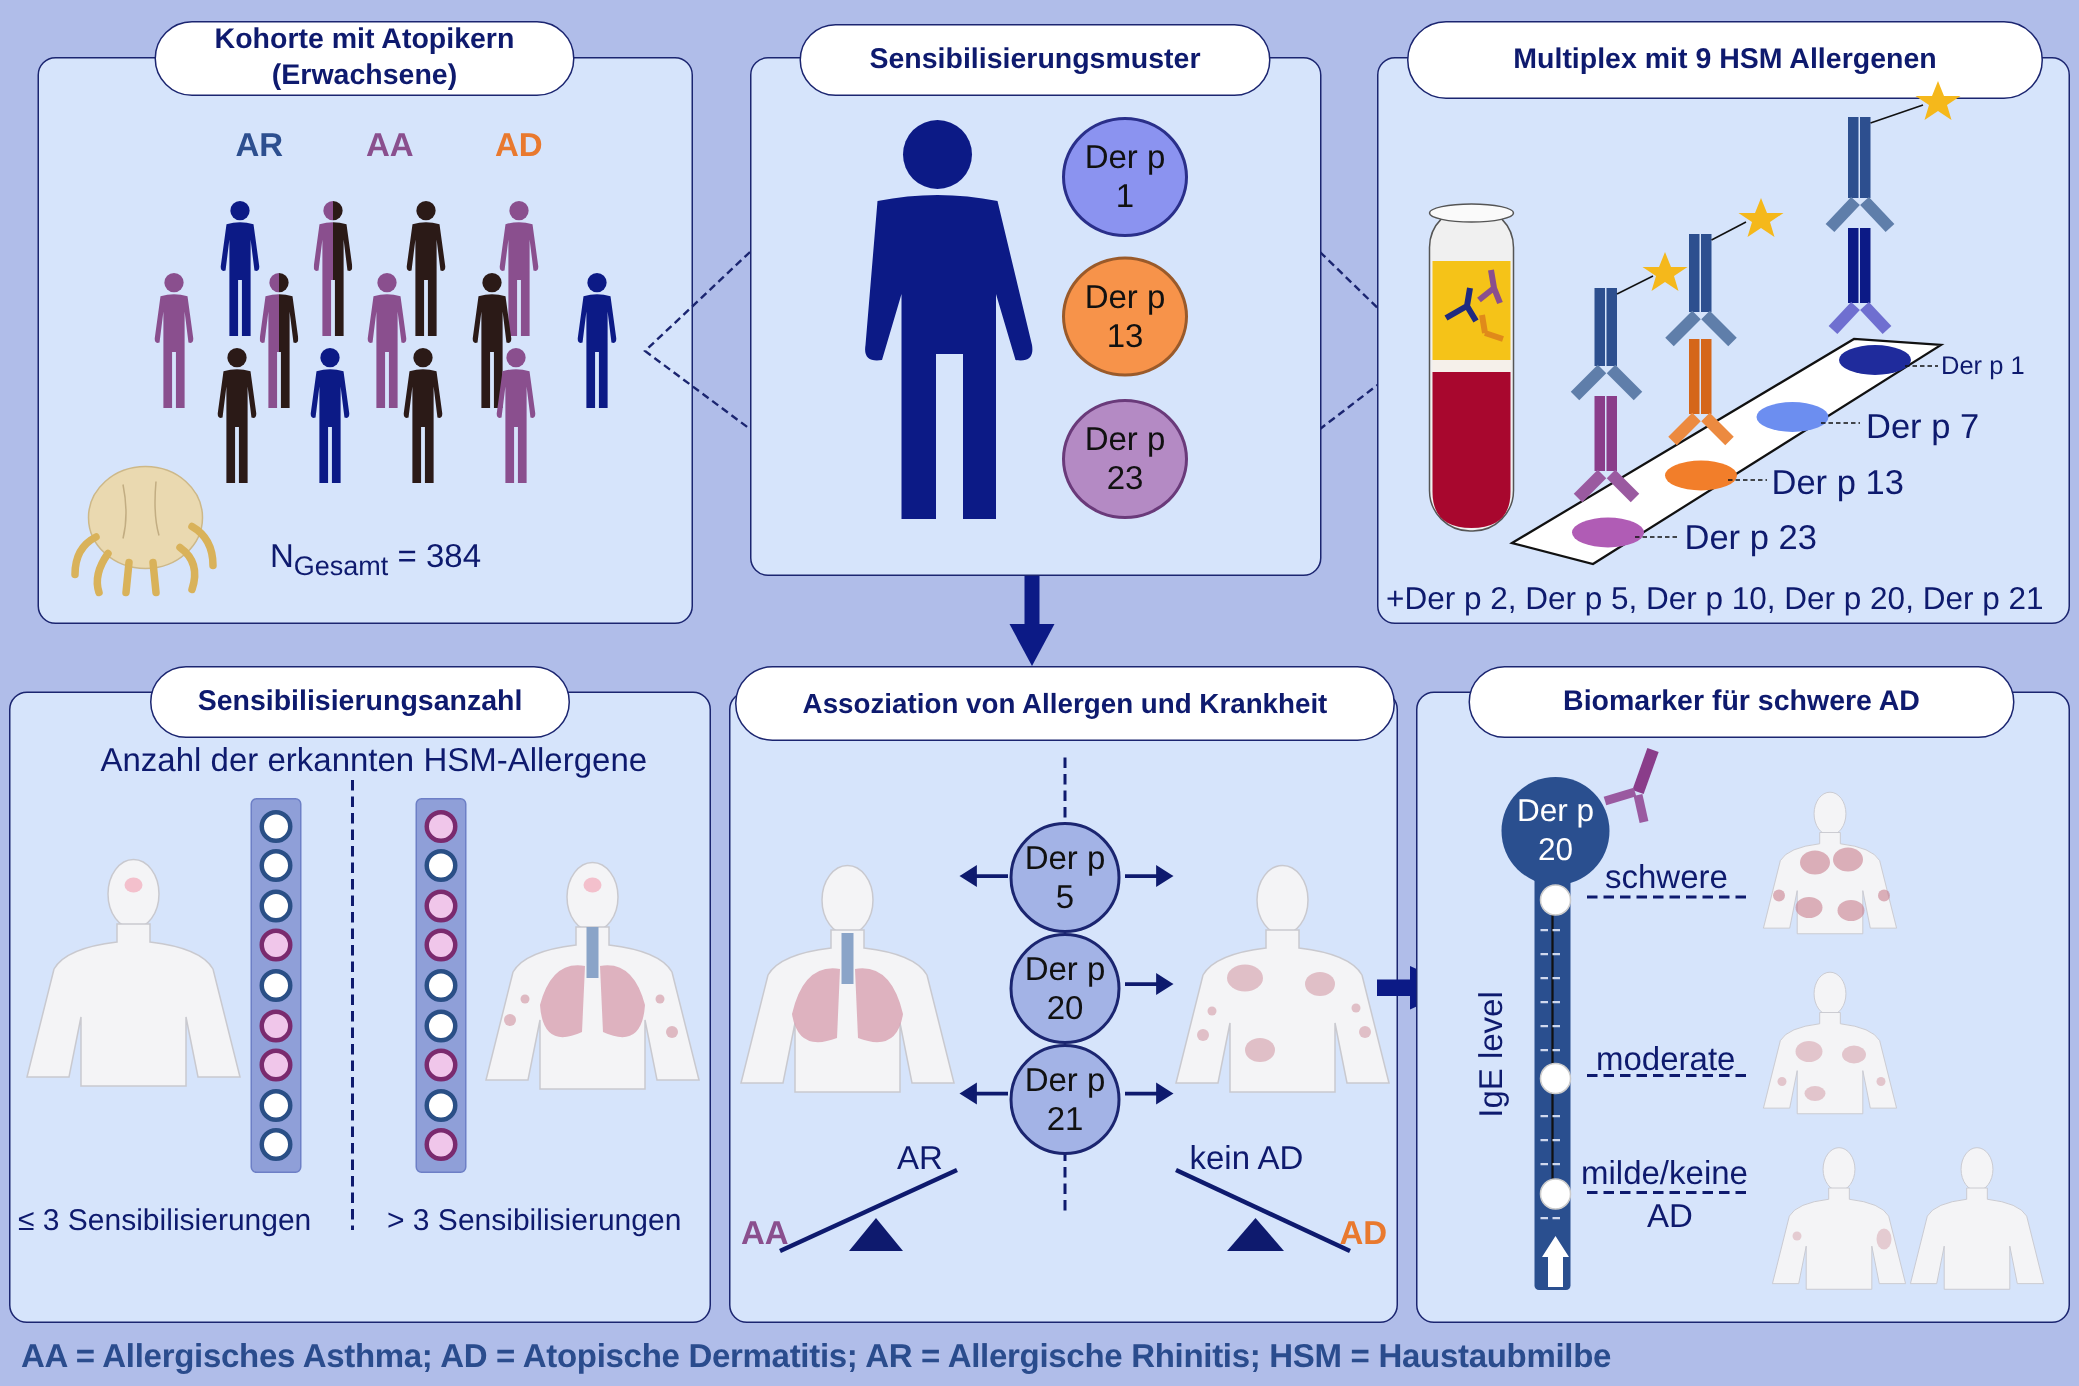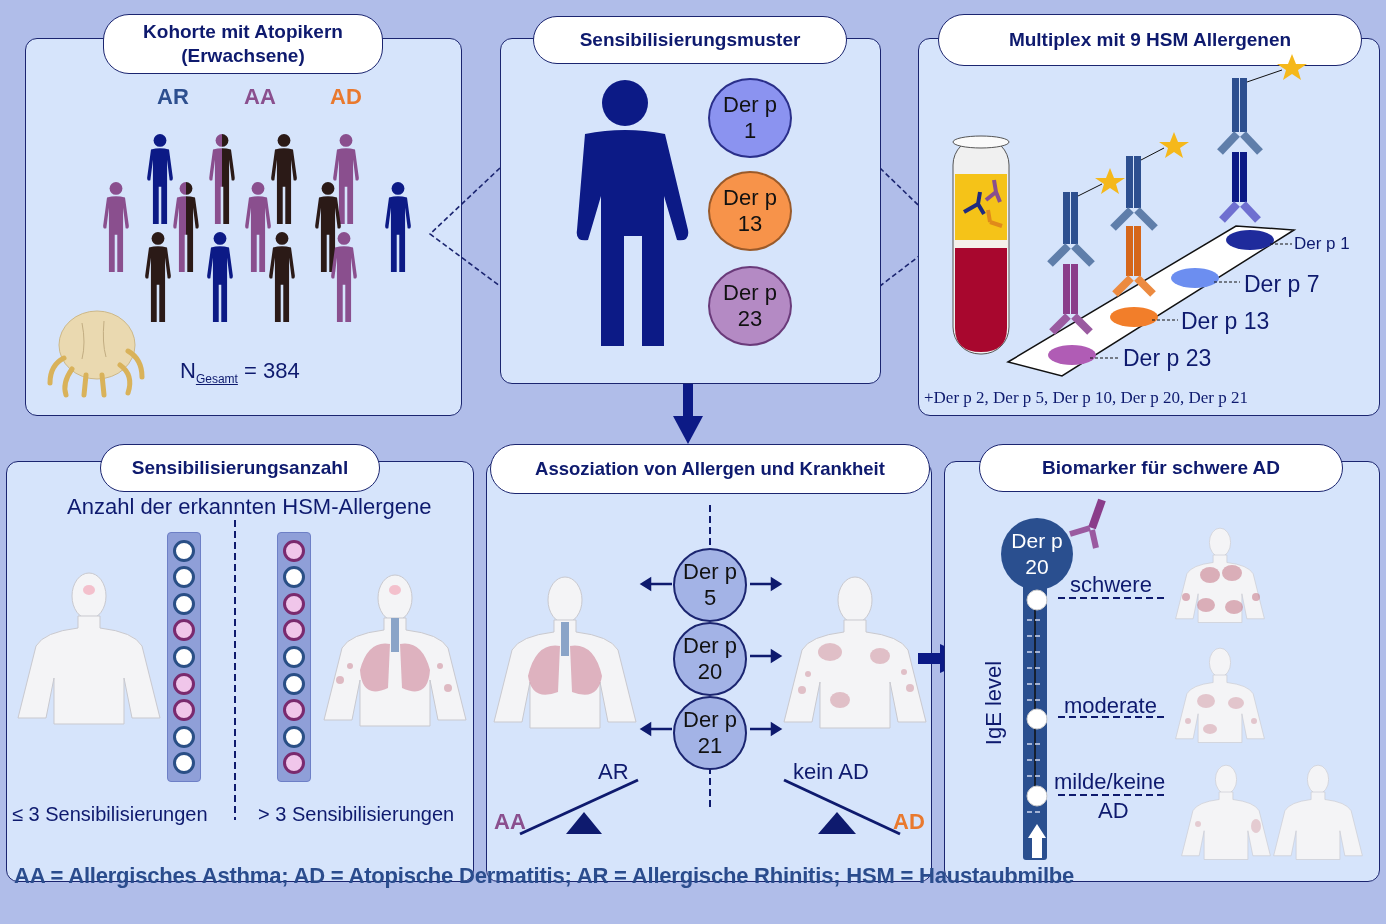--- a/index.html
+++ b/index.html
@@ -8,21 +8,21 @@
   .panel { position:absolute; background:#d6e4fb; border:1.5px solid #1b2570; border-radius:12px; box-sizing:border-box; }
   .title-pill { position:absolute; background:#fff; border:1.5px solid #1b2570; border-radius:26px; box-sizing:border-box;
          font-weight:bold; font-size:19px; color:#0e1a6e; text-align:center; display:flex; align-items:center; justify-content:center; line-height:24px; }
   .txt { position:absolute; font-size:21px; color:#0e1a6e; white-space:nowrap; }
   .circ { position:absolute; border-radius:50%; box-sizing:border-box; display:flex; flex-direction:column; align-items:center; justify-content:center;
           font-size:22px; color:#111; line-height:26px; text-align:center; }
   .dot { width:22px; height:22px; border-radius:50%; box-sizing:border-box; border:3px solid #2a4f86; background:#fff; margin:4.6px auto; }
   .dot.pos { border-color:#7a2a6e; background:#f0c6ea; }
   .strip { position:absolute; width:34px; background:#8f9fd8; border:1px solid #6d7fc6; border-radius:4px; padding-top:2px; box-sizing:border-box; }
   svg { position:absolute; overflow:visible; }
-  .footer { position:absolute; left:14px; top:863px; font-size:22px; font-weight:bold; color:#2a4c8d; white-space:nowrap; letter-spacing:-0.2px; }
+  .footer { position:absolute; left:14px; top:891px; font-size:22px; font-weight:bold; color:#2a4c8d; white-space:nowrap; letter-spacing:-0.2px; }
 </style>
 </head>
 <body>
 
 <svg width="0" height="0" style="position:absolute">
   <defs>
     <symbol id="person" viewBox="0 0 40 140">
       <circle cx="20" cy="10" r="10"></circle>
       <path d="M6 24 Q20 20 34 24 L40 68 Q40 74 35 72 L31 40 L31 140 L22 140 L22 82 L18 82 L18 140 L9 140 L9 40 L5 72 Q0 74 0 68 Z"></path>
     </symbol>
@@ -41,21 +41,21 @@
         </g>
     </symbol>
     <symbol id="torso" viewBox="0 0 150 160">
       <ellipse cx="75" cy="28" rx="17" ry="23" fill="#f4f4f6" stroke="#c9c9cf" stroke-width="1"></ellipse>
       <path d="M64 48 L64 60 Q30 64 22 78 L4 150 L32 150 L40 110 L40 156 L110 156 L110 110 L118 150 L146 150 L128 78 Q120 64 86 60 L86 48 Z" fill="#f4f4f6" stroke="#c9c9cf" stroke-width="1"></path>
     </symbol>
   </defs>
 </svg>
 
 <div class="panel" style="left:25px;top:38px;width:437px;height:378px;"></div>
-<div class="title-pill" style="left:103px;top:14px;width:280px;height:60px;flex-direction:column;">
+<div class="title-pill" style="left:103px;top:14px;width:280px;height:50px;flex-direction:column;">
   <span>Kohorte mit Atopikern</span>
   <span>(Erwachsene)</span>
 </div>
 <div class="txt" style="left:157px;top:84px;font-weight:bold;font-size:22px;color:#2d4f8f;">AR</div>
 <div class="txt" style="left:244px;top:84px;font-weight:bold;font-size:22px;color:#8a4f8e;">AA</div>
 <div class="txt" style="left:330px;top:84px;font-weight:bold;font-size:22px;color:#e9792e;">AD</div>
 
 <svg style="left:90px;top:130px;" width="340" height="200">
 
   <use href="#person" x="48" y="4" width="44" height="90" fill="#0c1a86"></use>
@@ -82,21 +82,21 @@
       <path d="M30 66 Q20 80 24 92"></path>
       <path d="M44 72 L42 92"></path>
     <path d="M60 72 L62 92"></path>
       <path d="M78 62 Q92 72 86 90"></path>
       <path d="M86 48 Q100 56 100 74"></path>
   </g>
   <path d="M40 20 Q44 40 40 56 M62 18 Q60 40 64 54" stroke="#c2ad82" fill="none"></path>
 </svg>
 
 <div class="txt" style="left:180px;top:358px;font-size:22px;">
-  <span>N</span><sub style="font-size:12px;text-decoration:underline;">Gesamt</sub>
+  <span>N</span><sub style="font-size:18px;">Gesamt</sub>
   <span>= 384</span>
 </div>
 
 <svg style="left:428px;top:168px;" width="75" height="122">
   <path d="M72 0 L2 66 L72 118" stroke="#1b2570" stroke-width="1.6" stroke-dasharray="5 3" fill="none"></path>
 </svg>
 <svg style="left:880px;top:168px;" width="72" height="122">
   <path d="M0 0 L68 66 L0 118" stroke="#1b2570" stroke-width="1.6" stroke-dasharray="5 3" fill="none"></path>
 </svg>
 
@@ -202,21 +202,21 @@
     <line x1="38" y1="136" x2="62" y2="124"></line>
       <line x1="101" y1="100" x2="124" y2="88"></line>
       <line x1="207" y1="22" x2="242" y2="10"></line>
   </g>
   <g fill="#f5b81b">
     <polygon points="70,108 74,118 85,118 76,124 79,134 70,128 61,134 64,124 55,118 66,118"></polygon>
     <polygon points="134,72 138,82 149,82 140,88 143,98 134,92 125,98 128,88 119,82 130,82"></polygon>
     <polygon points="252,-6 256,4 267,4 258,10 261,20 252,14 243,20 246,10 237,4 248,4"></polygon>
   </g>
 </svg>
-<div class="txt" style="left:924px;top:388px;font-size:17px;font-family:Liberation Serif, serif;">+Der p 2, Der p 5, Der p 10, Der p 20, Der p 21</div>
+<div class="txt" style="left:924px;top:388px;font-size:21px;">+Der p 2, Der p 5, Der p 10, Der p 20, Der p 21</div>
 
 <div class="panel" style="left:6px;top:461px;width:468px;height:421px;"></div>
 <div class="title-pill" style="left:100px;top:444px;width:280px;height:48px;">Sensibilisierungsanzahl</div>
 <div class="txt" style="left:39px;top:494px;font-size:22px;margin-left:28px;">Anzahl der erkannten HSM-Allergene</div>
 <svg style="left:233px;top:520px;" width="4" height="300">
   <line x1="2" y1="0" x2="2" y2="300" stroke="#0e1a6e" stroke-width="2" stroke-dasharray="7 4"></line>
 </svg>
 <svg style="left:14px;top:568px;" width="150" height="160">
     <use href="#torso" width="150" height="160"></use>
   <ellipse cx="75" cy="22" rx="6" ry="5" fill="#f3b3c2" opacity="0.8"></ellipse>

